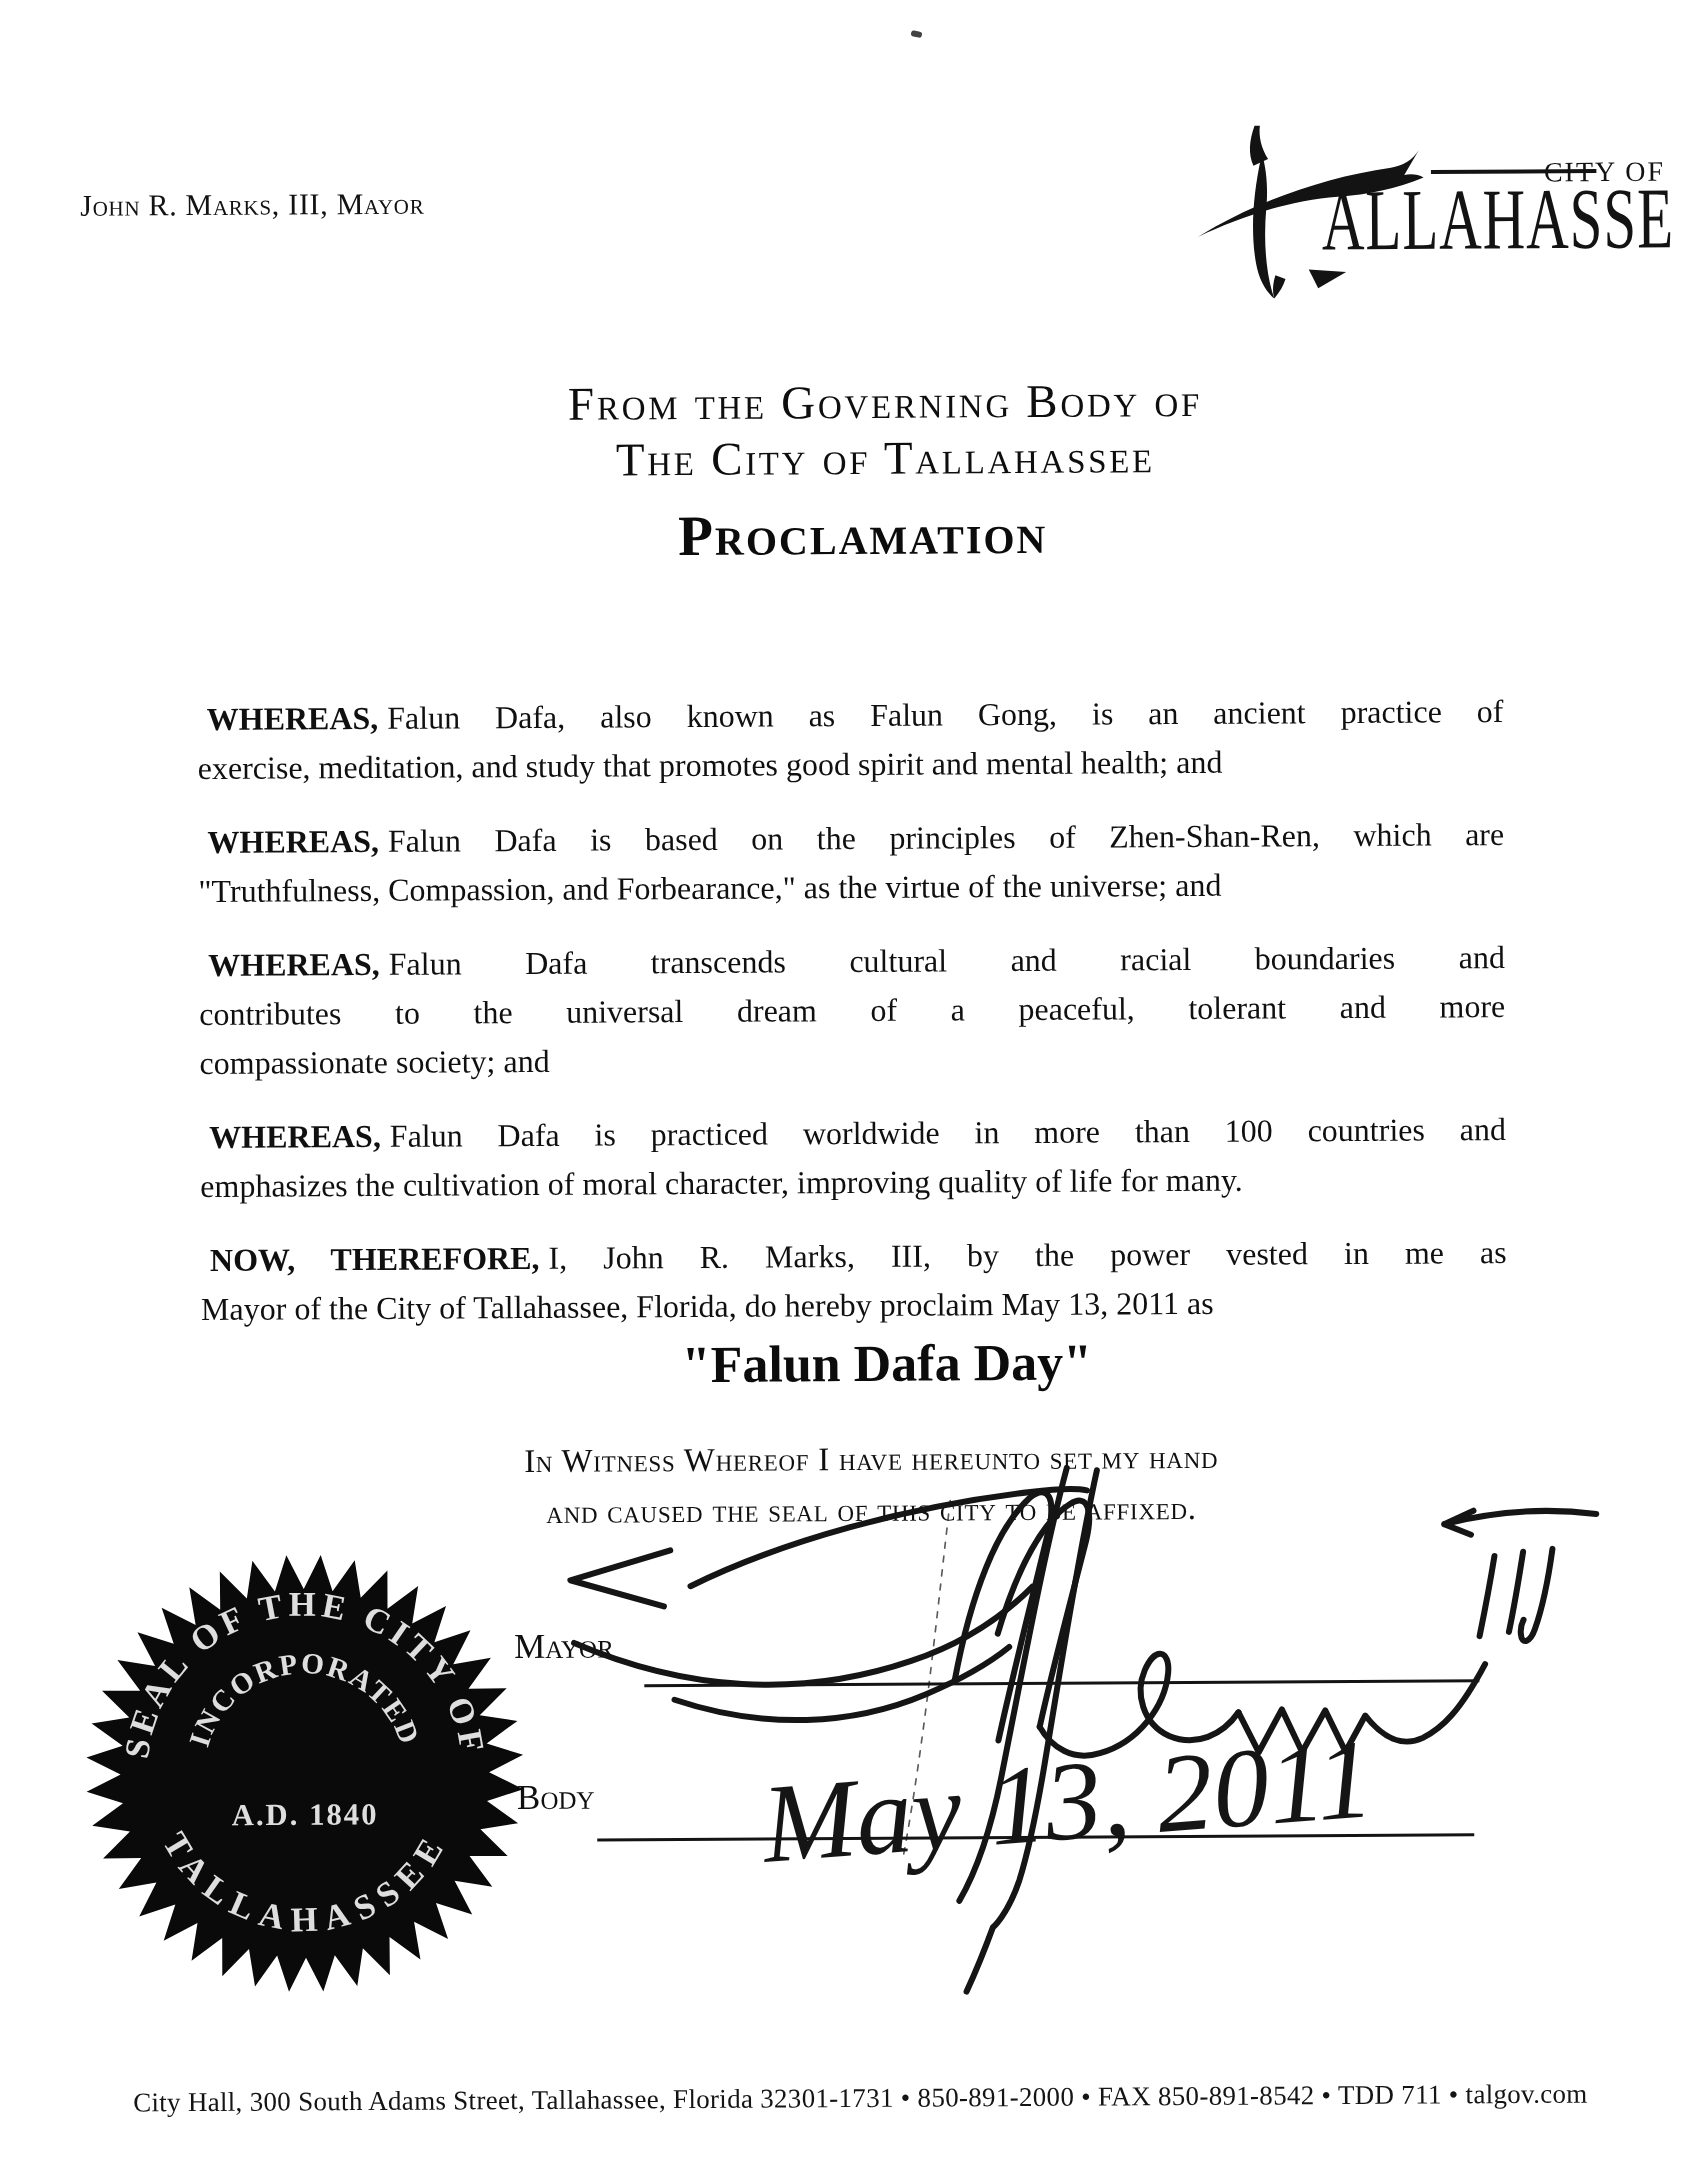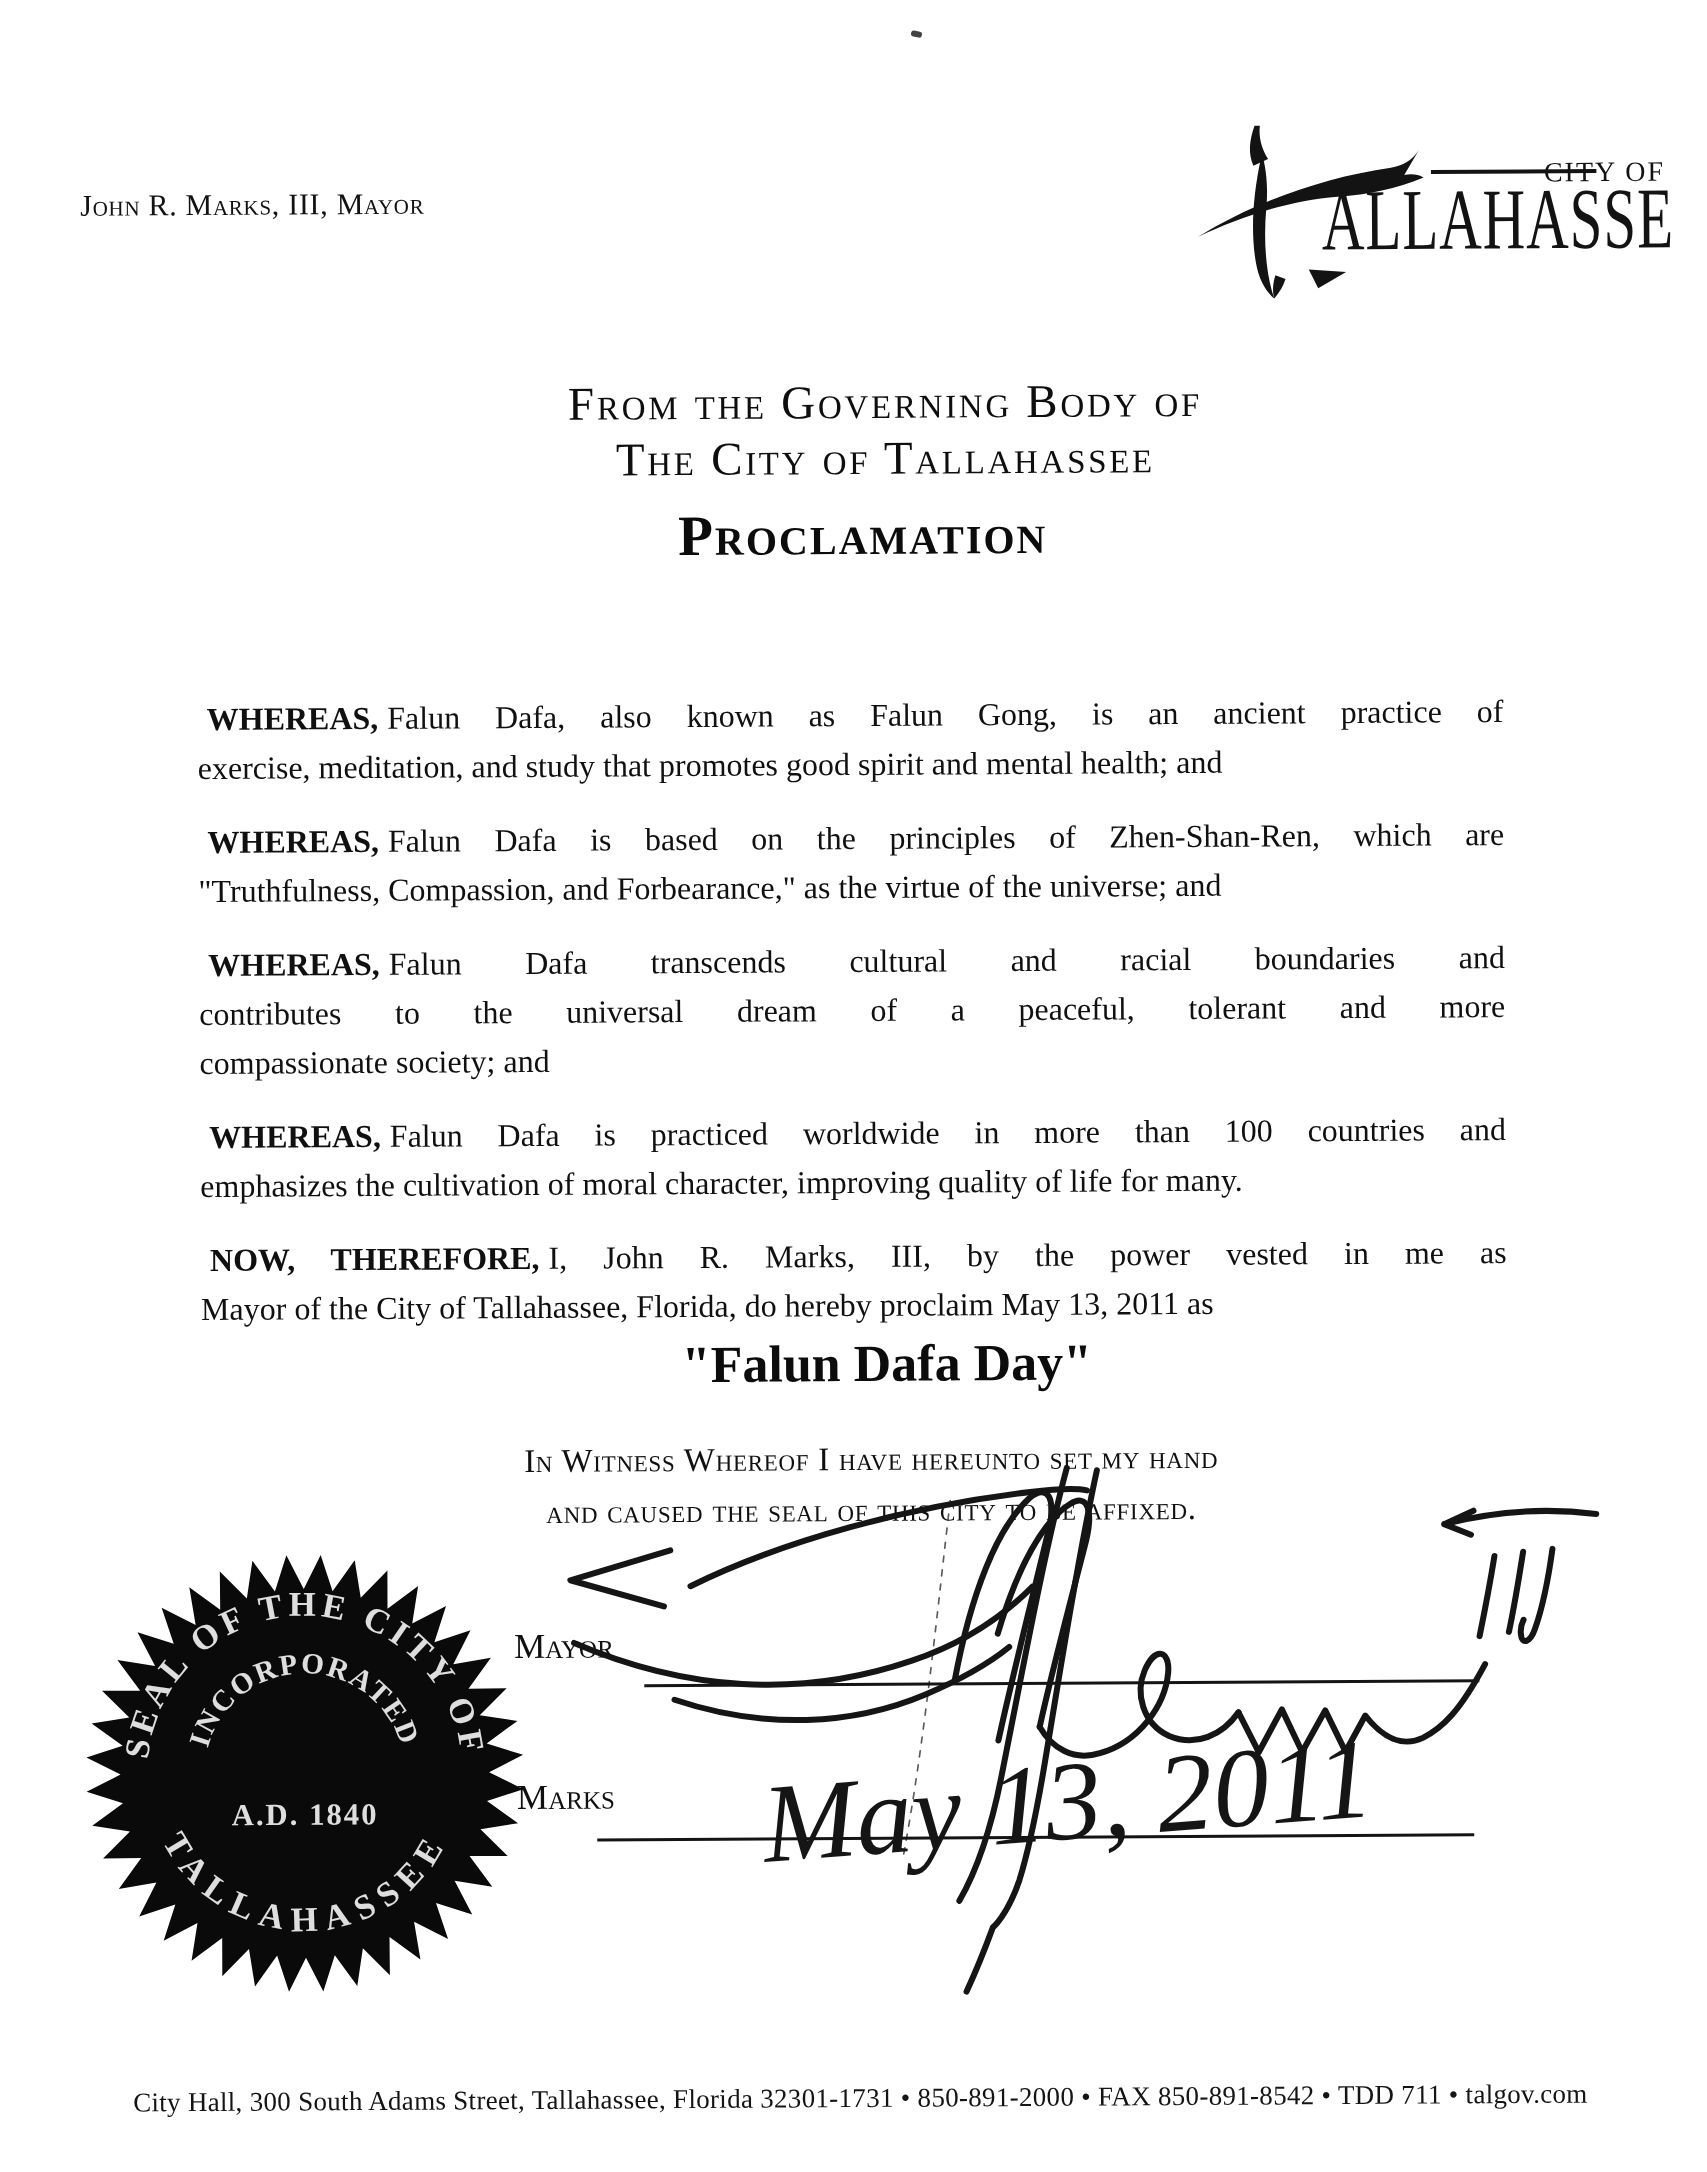--- a/index.html
+++ b/index.html
@@ -104,21 +104,21 @@
 
     <div class="abs day-title">"Falun Dafa Day"</div>
 
     <div class="abs witness">
       <div>In Witness Whereof I have hereunto set my hand</div>
       <div>and caused the seal of this city to be affixed.</div>
     </div>
 
     <div class="abs sig-label mayor-label">Mayor</div>
     <div class="abs sig-line mayor-line"></div>
-    <div class="abs sig-label date-label">Marks</div>
+    <div class="abs sig-label date-label">Body</div>
     <div class="abs sig-line date-line"></div>
 
     <svg class="abs sig-svg" viewBox="0 0 1560 830">
       <g fill="none" stroke="#151515" stroke-width="9" stroke-linecap="round" stroke-linejoin="round">
 
         <path d="M 160,132 L 10,176 L 150,216"></path>
 
         <path d="M 190,186 C 330,118 520,68 700,48 C 735,44 765,42 785,46"></path>
 
         <path d="M 15,270 C 180,342 352,356 520,300 C 602,273 662,230 702,190"></path>

